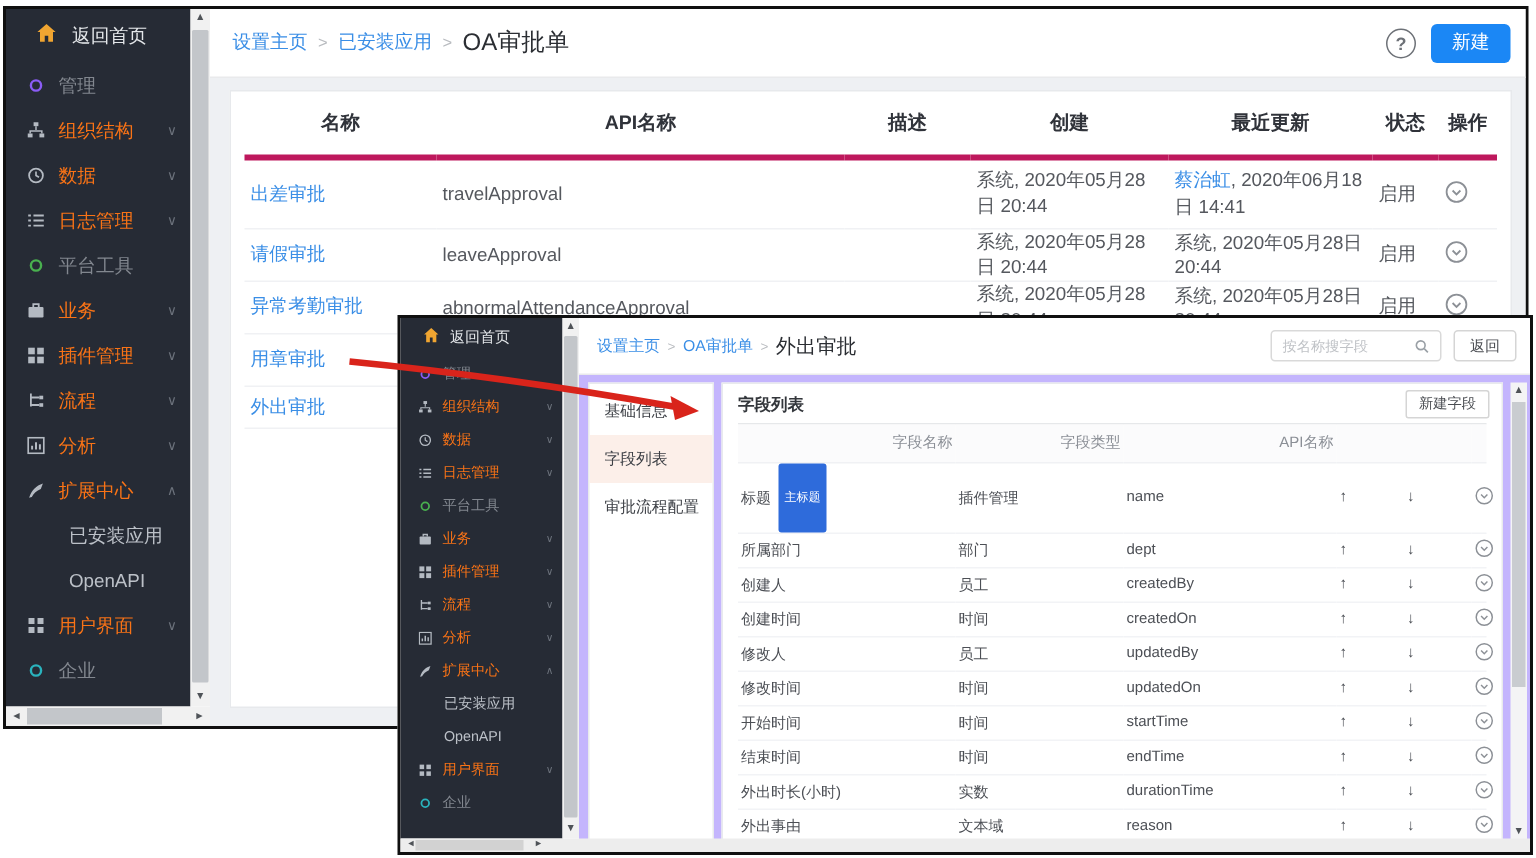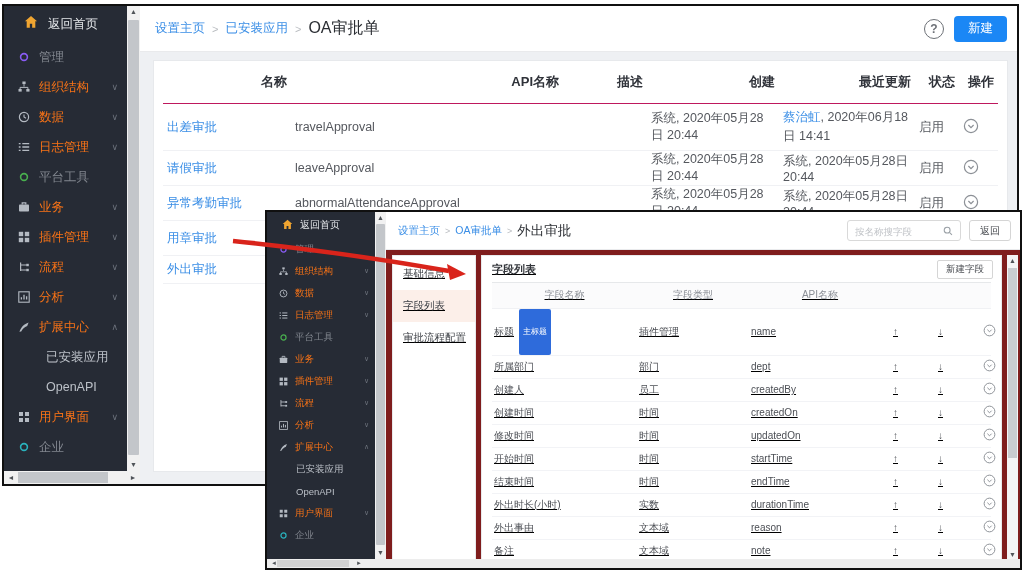--- a/index.html
+++ b/index.html
@@ -96,45 +96,45 @@
     justify-content:center; margin:0 10px 0 12px; cursor:pointer; }
   .btn-primary { background:var(--accent); color:#fff; border:none; border-radius:4px;
     height:26px; padding:0 14px; font-size:12.5px; cursor:pointer; }
   .btn-plain { background:#fff; color:#4a4d52; border:1px solid #d5d5d5; border-radius:3px;
     height:21px; padding:0 10px; font-size:10px; cursor:pointer; margin-left:8px; }
 
   
   .main .body { flex:1; background:#eef0f3; padding:8px 9px 12px 13px; overflow:hidden; }
   .card { background:#fff; border:1px solid #e7e9ec; height:100%; padding:0 9px; }
   table.apptable { width:100%; border-collapse:collapse; table-layout:fixed; }
-  table.apptable th { text-align:right; font-size:13px; color:#30333a; font-weight:700;
-    height:37px; border-bottom:1px solid #be185d; padding:12px 4px; }
+  table.apptable th { text-align:center; font-size:13px; color:#30333a; font-weight:700;
+    height:37px; border-bottom:4px solid #be185d; padding:12px 4px; }
   table.apptable td { font-size:12.5px; color:#55585e; border-bottom:1px solid #f0f1f4;
     padding:0 4px; height:28px; }
   table.apptable tr.tall td { height:47px; }
   .name-link { color:var(--link); cursor:pointer; }
   .user-link { color:var(--link); cursor:pointer; }
   .upd-wrap { line-height:1.5; }
 
   
   .opbtn { display:inline-flex; cursor:pointer; }
 
   
-  .overlay .body { flex:1; background:#7f1d1d; padding:5px 2px 7px 6px; display:flex; gap:5px; overflow:hidden;text-decoration:underline; }
+  .overlay .body { flex:1; background:#c4b5fd; padding:5px 2px 7px 6px; display:flex; gap:5px; overflow:hidden; }
   .navcard { width:84px; background:#fff; border:1px solid #e8eaec; padding-top:2px; flex:0 0 auto; }
   .nav-item { height:32px; display:flex; align-items:center; padding-left:10px; font-size:10.5px;
     color:#3d4046; cursor:pointer; }
   .nav-item.active { background:var(--nav-active); }
   .panel { flex:1; background:#fff; border:1px solid #e8eaec; padding:0 10px; min-width:0; position:relative; }
   .panel-head { height:27px; display:flex; align-items:center; border-bottom:1px solid #e6e8ea; }
   .panel-title { font-size:11px; font-weight:700; color:#33363b; }
   .btn-newfield { position:absolute; right:8px; top:4px; height:19px; padding:0 8px;
     background:#fff; border:1px solid #d5d5d5; border-radius:2px; font-size:9.5px; color:#4a4d52; cursor:pointer; }
   table.ftable { width:100%; border-collapse:collapse; table-layout:fixed; }
-  table.ftable th { text-align:center; font-size:10px; color:#8b8f96; font-weight:400;
+  table.ftable th { text-align:right; font-size:10px; color:#8b8f96; font-weight:400;
     height:25px; background:#fbfbfc; border-bottom:1px solid #f0f1f4; padding:0 2px; }
   table.ftable td { font-size:10px; color:#4c4f55; height:23px; border-bottom:1px solid #f2f3f6; padding:0 2px; }
   td.c-up { color:var(--arrow-up); font-size:11px; cursor:pointer; }
   td.c-down { color:var(--arrow-down); font-size:11px; cursor:pointer; }
   .fbadge { display:inline-block; margin-left:5px; background:var(--badge); color:#fff;
     font-size:8px; line-height:1; padding:19px 4px; border-radius:2px; vertical-align:1px; }
   .panel-vscroll { flex:0 0 11px; background:#f4f4f5; position:relative; }
   .panel-vscroll .thumb { position:absolute; left:1px; right:1px; top:13px; height:62%; background:#c9ccd0; }
 
   
@@ -644,20 +644,33 @@
                   <td class="c-up">↑</td>
                   <td class="c-down">↓</td>
                   <td><span class="opbtn">
                       <svg width="13" height="13" viewBox="0 0 16 16">
                         <circle cx="8" cy="8" r="6.6" fill="none" stroke="#8c9096" stroke-width="1.2"></circle>
                         <path d="M5.4 7 L8 9.6 L10.6 7" fill="none" stroke="#8c9096" stroke-width="1.2"></path>
                       </svg>
                     </span></td>
                 </tr>
                 <tr>
+                  <td><span>修改人</span></td>
+                  <td>员工</td>
+                  <td>updatedBy</td>
+                  <td class="c-up">↑</td>
+                  <td class="c-down">↓</td>
+                  <td><span class="opbtn">
+                      <svg width="13" height="13" viewBox="0 0 16 16">
+                        <circle cx="8" cy="8" r="6.6" fill="none" stroke="#8c9096" stroke-width="1.2"></circle>
+                        <path d="M5.4 7 L8 9.6 L10.6 7" fill="none" stroke="#8c9096" stroke-width="1.2"></path>
+                      </svg>
+                    </span></td>
+                </tr>
+                <tr>
                   <td><span>修改时间</span></td>
                   <td>时间</td>
                   <td>updatedOn</td>
                   <td class="c-up">↑</td>
                   <td class="c-down">↓</td>
                   <td><span class="opbtn">
                       <svg width="13" height="13" viewBox="0 0 16 16">
                         <circle cx="8" cy="8" r="6.6" fill="none" stroke="#8c9096" stroke-width="1.2"></circle>
                         <path d="M5.4 7 L8 9.6 L10.6 7" fill="none" stroke="#8c9096" stroke-width="1.2"></path>
                       </svg>

